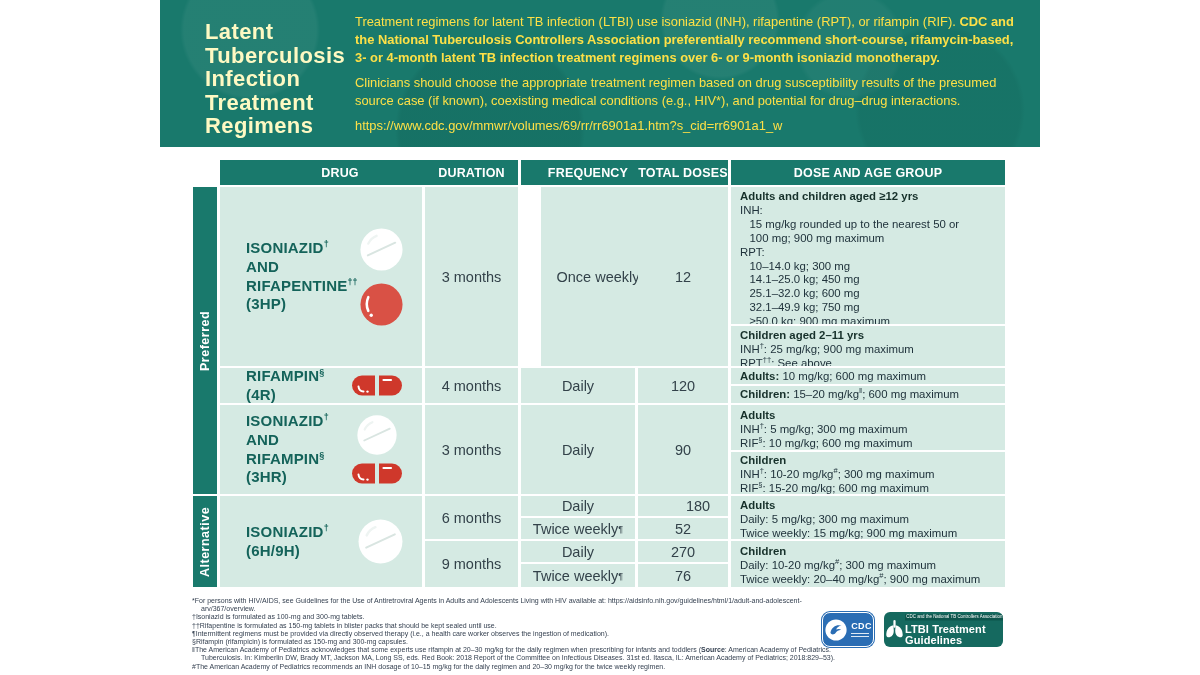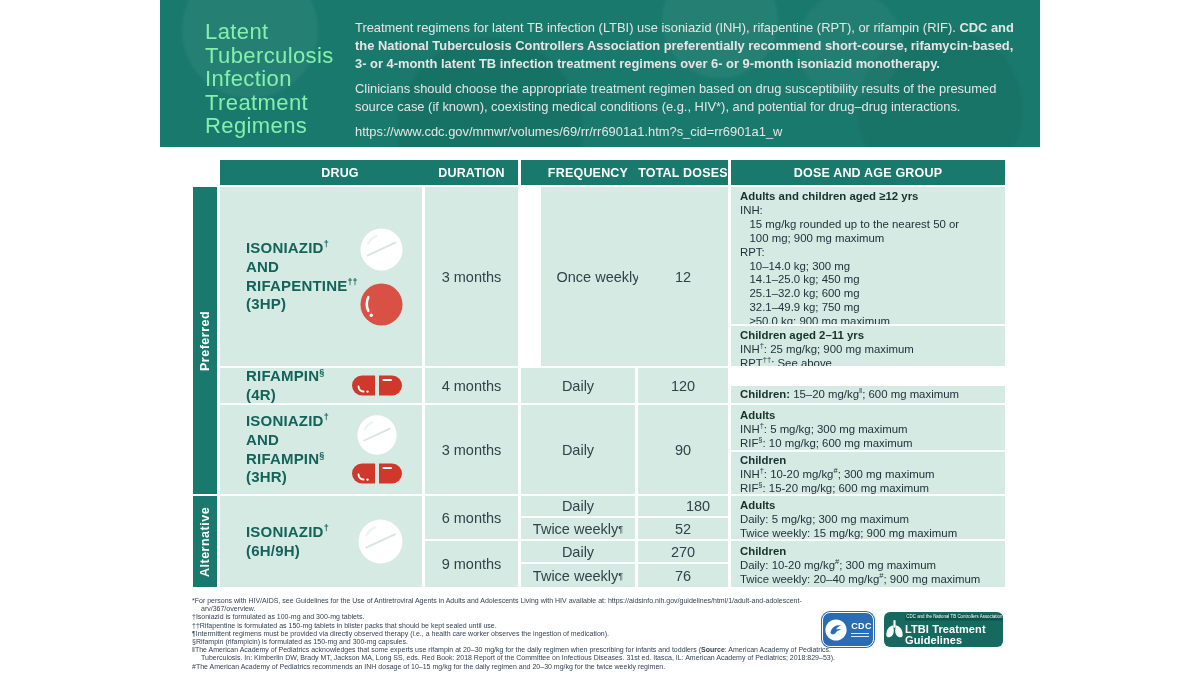--- a/index.html
+++ b/index.html
@@ -13,22 +13,22 @@
 
   
   .hdr{position:absolute;left:160px;top:0;width:880px;height:147px;background:var(--teal);overflow:hidden;}
   .hdr::before{content:"";position:absolute;inset:0;
     background-image:
       radial-gradient(circle 70px at 90px 30px, rgba(255,255,255,.05) 0 66px, transparent 70px),
       radial-gradient(circle 95px at 330px 130px, rgba(0,50,42,.10) 0 90px, transparent 95px),
       radial-gradient(circle 60px at 560px 20px, rgba(255,255,255,.05) 0 56px, transparent 60px),
       radial-gradient(circle 85px at 780px 110px, rgba(0,50,42,.08) 0 80px, transparent 85px),
       radial-gradient(circle 55px at 690px 45px, rgba(255,255,255,.04) 0 50px, transparent 55px);}
-  .title{position:absolute;left:45px;top:20px;color:#86efac;font-weight:normal;font-size:22px;line-height:1.07;letter-spacing:.4px;}
-  .hdr-text{position:absolute;left:195px;top:19px;width:672px;color:#e5e5e5;font-size:12.9px;line-height:1.4;}
+  .title{position:absolute;left:45px;top:20px;color:#fef9c3;font-weight:bold;font-size:22px;line-height:1.07;letter-spacing:.4px;}
+  .hdr-text{position:absolute;left:195px;top:13px;width:672px;color:#fde047;font-size:12.9px;line-height:1.4;}
   .hdr-text p{margin-bottom:7px;}
   .hdr-text strong{font-weight:bold;}
   .hdr-url{font-size:12.9px;}
 
   
   .tbl{position:absolute;left:193px;top:160px;width:812px;height:427px;}
   .cell{position:absolute;background:var(--mint);color:var(--body);}
   .thead{background:var(--teal);color:#fff;font-weight:bold;font-size:12.5px;letter-spacing:.2px;
          display:flex;align-items:center;justify-content:center;}
   .band{background:var(--teal);}
@@ -123,20 +123,23 @@
           <path d="M29 1.5 H42 A10 10 0 0 1 42 21.5 H29 Z" fill="var(--red2)"></path>
           <path d="M8.5 12.5 c.3 3 2.2 4.8 5 5" stroke="#ffffff" stroke-width="2" fill="none" stroke-linecap="round"></path>
           <circle cx="17.5" cy="17.6" r="1.2" fill="#ffffff"></circle>
           <path d="M33.5 6 h7.5" stroke="#ffffff" stroke-width="2.2" stroke-linecap="round"></path>
         </svg>
       </div>
     </div>
     <div class="cell mid" style="left:232px;top:208px;width:93px;height:35px;">4 months</div>
     <div class="cell mid" style="left:328px;top:208px;width:114px;height:35px;">Daily</div>
     <div class="cell mid" style="left:445px;top:208px;width:90px;height:35px;">120</div>
+    <div class="cell dose vc" style="left:538px;top:208px;width:274px;height:16px;">
+        <span><strong>Adults:</strong> 10 mg/kg; 600 mg maximum</span>
+      </div>
     <div class="cell dose vc" style="left:538px;top:226px;width:274px;height:17px;">
         <span><strong>Children:</strong> 15–20 mg/kg<sup>‖</sup>; 600 mg maximum</span>
       </div>
 
     <div class="cell drugcell" style="left:27px;top:245px;width:202px;height:89px;">
       <div class="drugname">ISONIAZID<sup>†</sup><br>AND<br>RIFAMPIN<sup>§</sup><br>(3HR)</div>
       <div class="pills" style="gap:6px;">
         <svg width="42" height="42" viewBox="0 0 46 46">
           <circle cx="23" cy="23" r="21.5" fill="#ffffff"></circle>
           <path d="M9 29 L37 16" stroke="#d9e5e1" stroke-width="2" stroke-linecap="round"></path>

